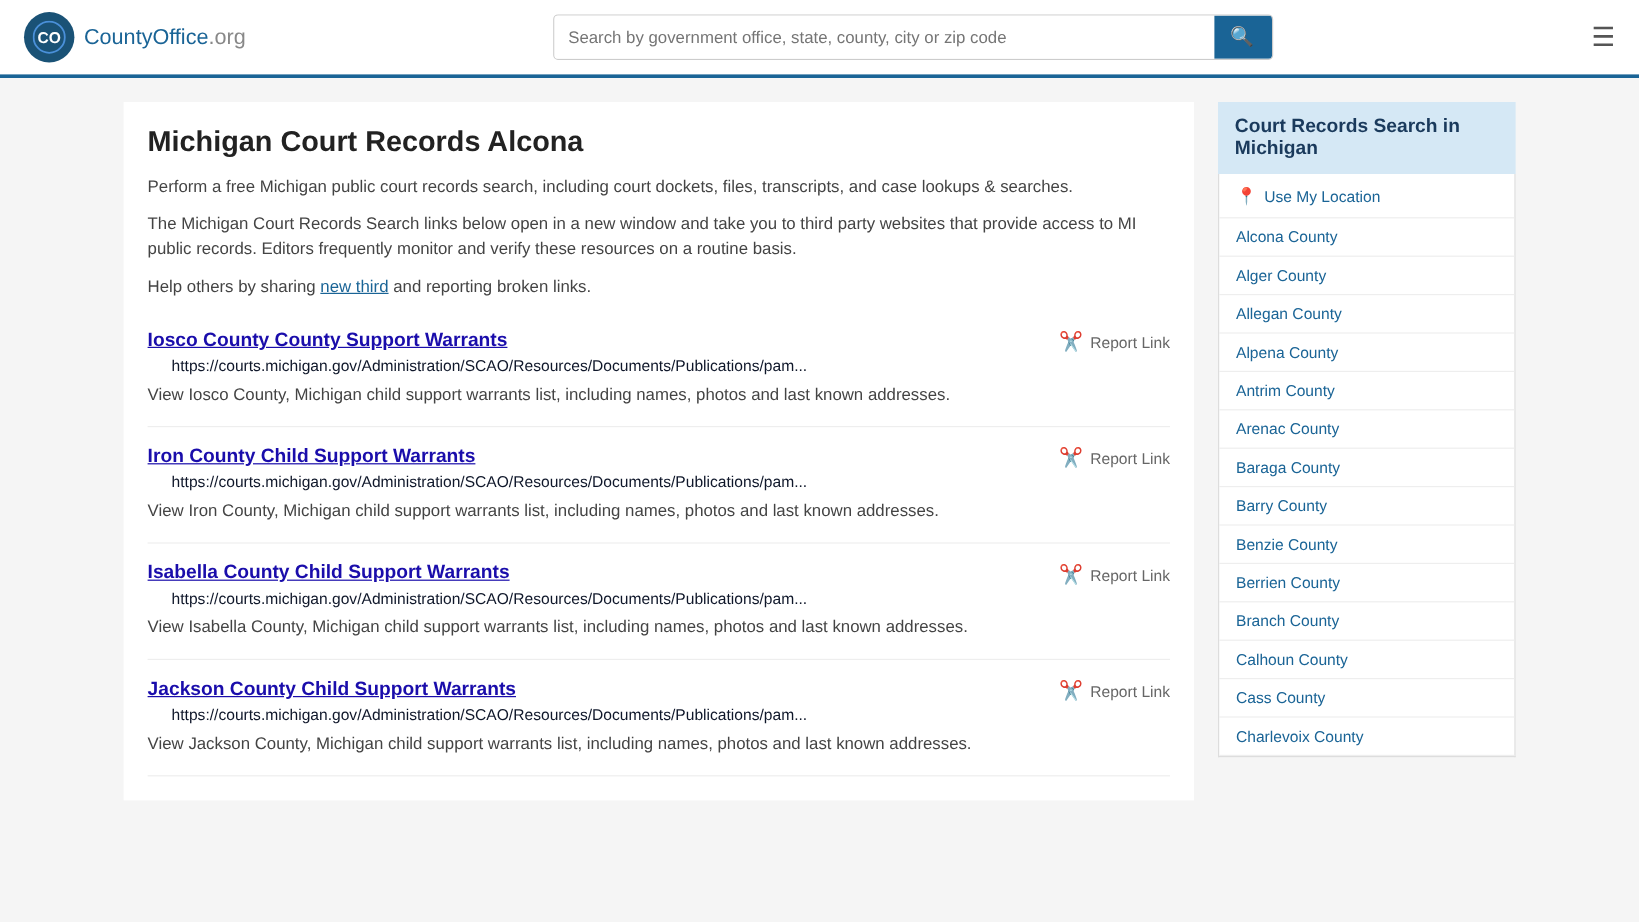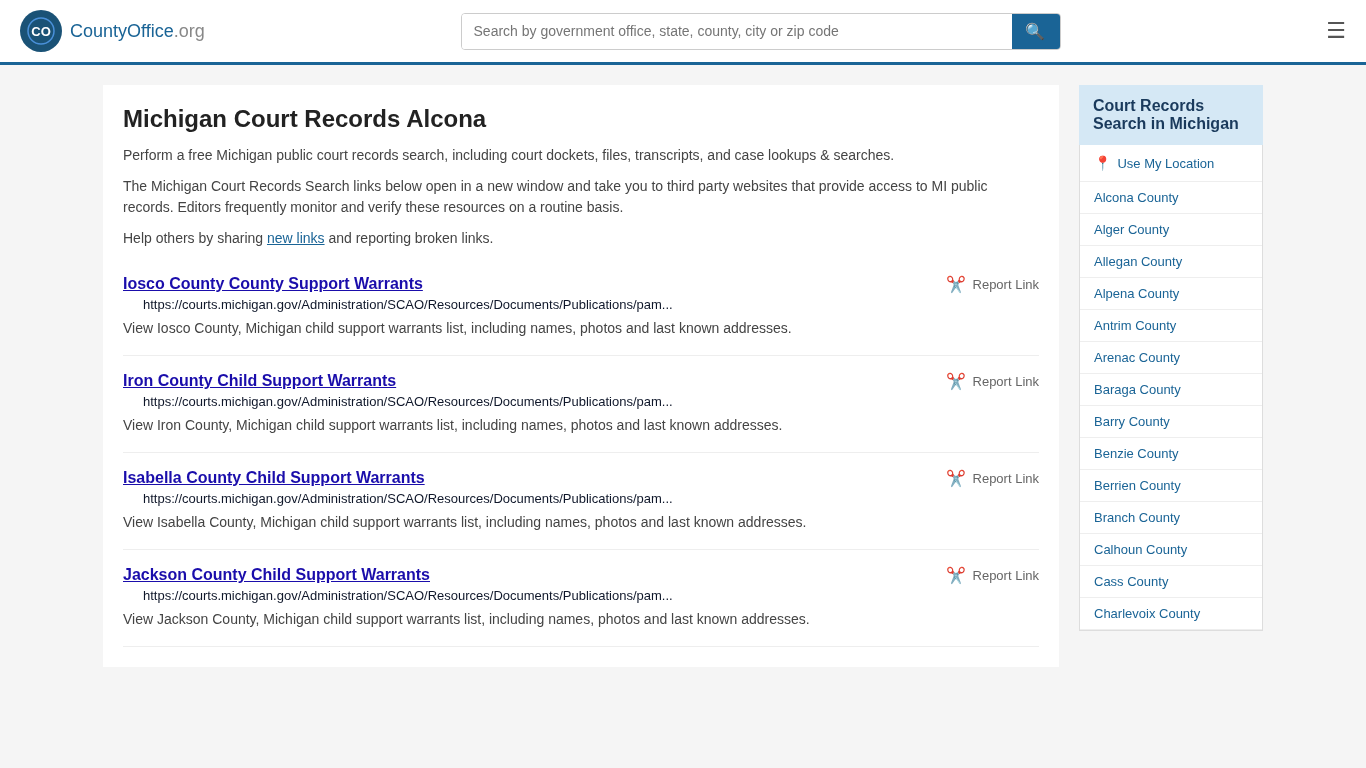--- a/index.html
+++ b/index.html
@@ -148,21 +148,21 @@
       padding-left: 20px;
     }
     .result-desc {
       font-size: 14px;
       color: #444;
       line-height: 1.5;
     }
 
     
     .sidebar {
-      width: 184px;
+      width: 248px;
       flex-shrink: 0;
     }
     .sidebar-header {
       background: #d5e8f5;
       padding: 12px 14px;
       font-size: 16px;
       font-weight: bold;
       color: #1a3a5c;
       margin-bottom: 0;
     }
@@ -222,21 +222,21 @@
 
 <div class="main-container">
 
   <div class="content">
     <h1 class="page-title">Michigan Court Records Alcona</h1>
 
 
     <p class="description">Perform a free Michigan public court records search, including court dockets, files, transcripts, and case lookups &amp; searches.</p>
     <p class="description">The Michigan Court Records Search links below open in a new window and take you to third party websites that provide access to MI public records. Editors frequently monitor and verify these resources on a routine basis.</p>
     <p class="description">
-      <span>Help others by sharing </span><a href="#">new links</a><span> and reporting broken links.</span>
+      <span>Help others by sharing </span><a href="#">new third</a><span> and reporting broken links.</span>
     </p>
 
     <div id="results-container">
         <div class="result-item">
     <div class="result-header">
       <a class="result-title" href="#">Iosco County County Support Warrants</a>
       <div class="report-link">
         <span class="report-link-icon">✂️</span>
         <span>Report Link</span>
       </div>

